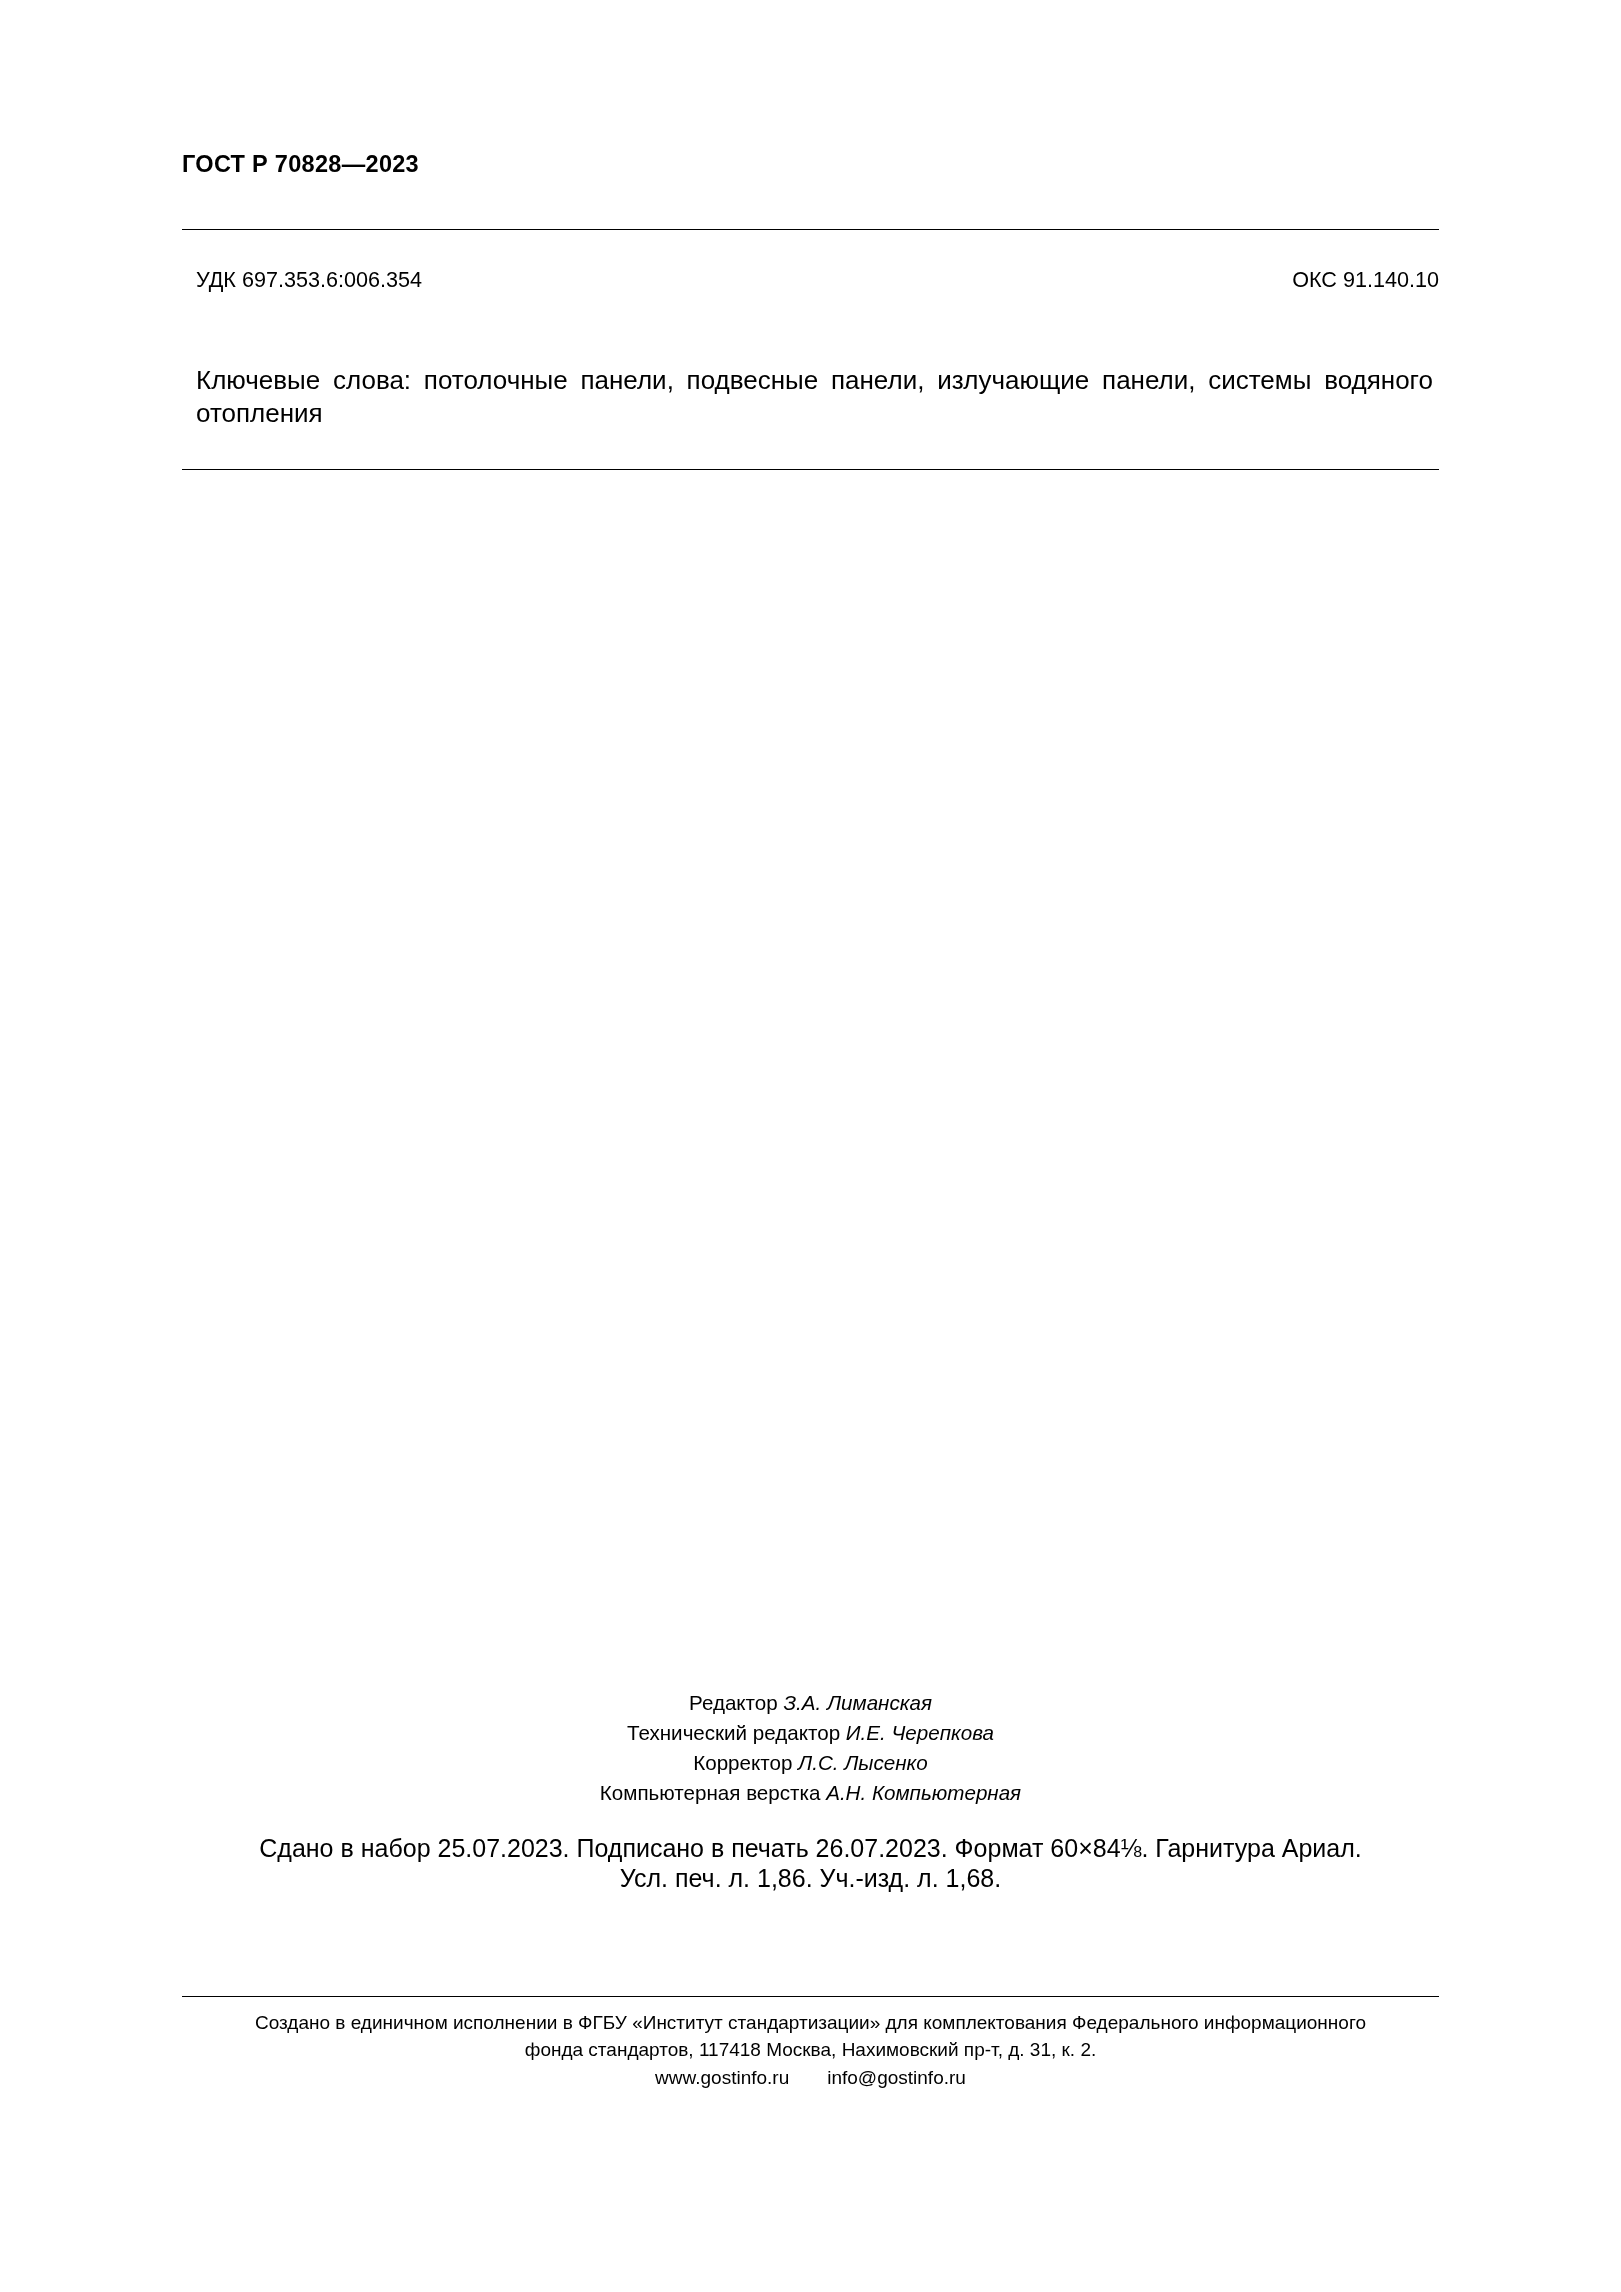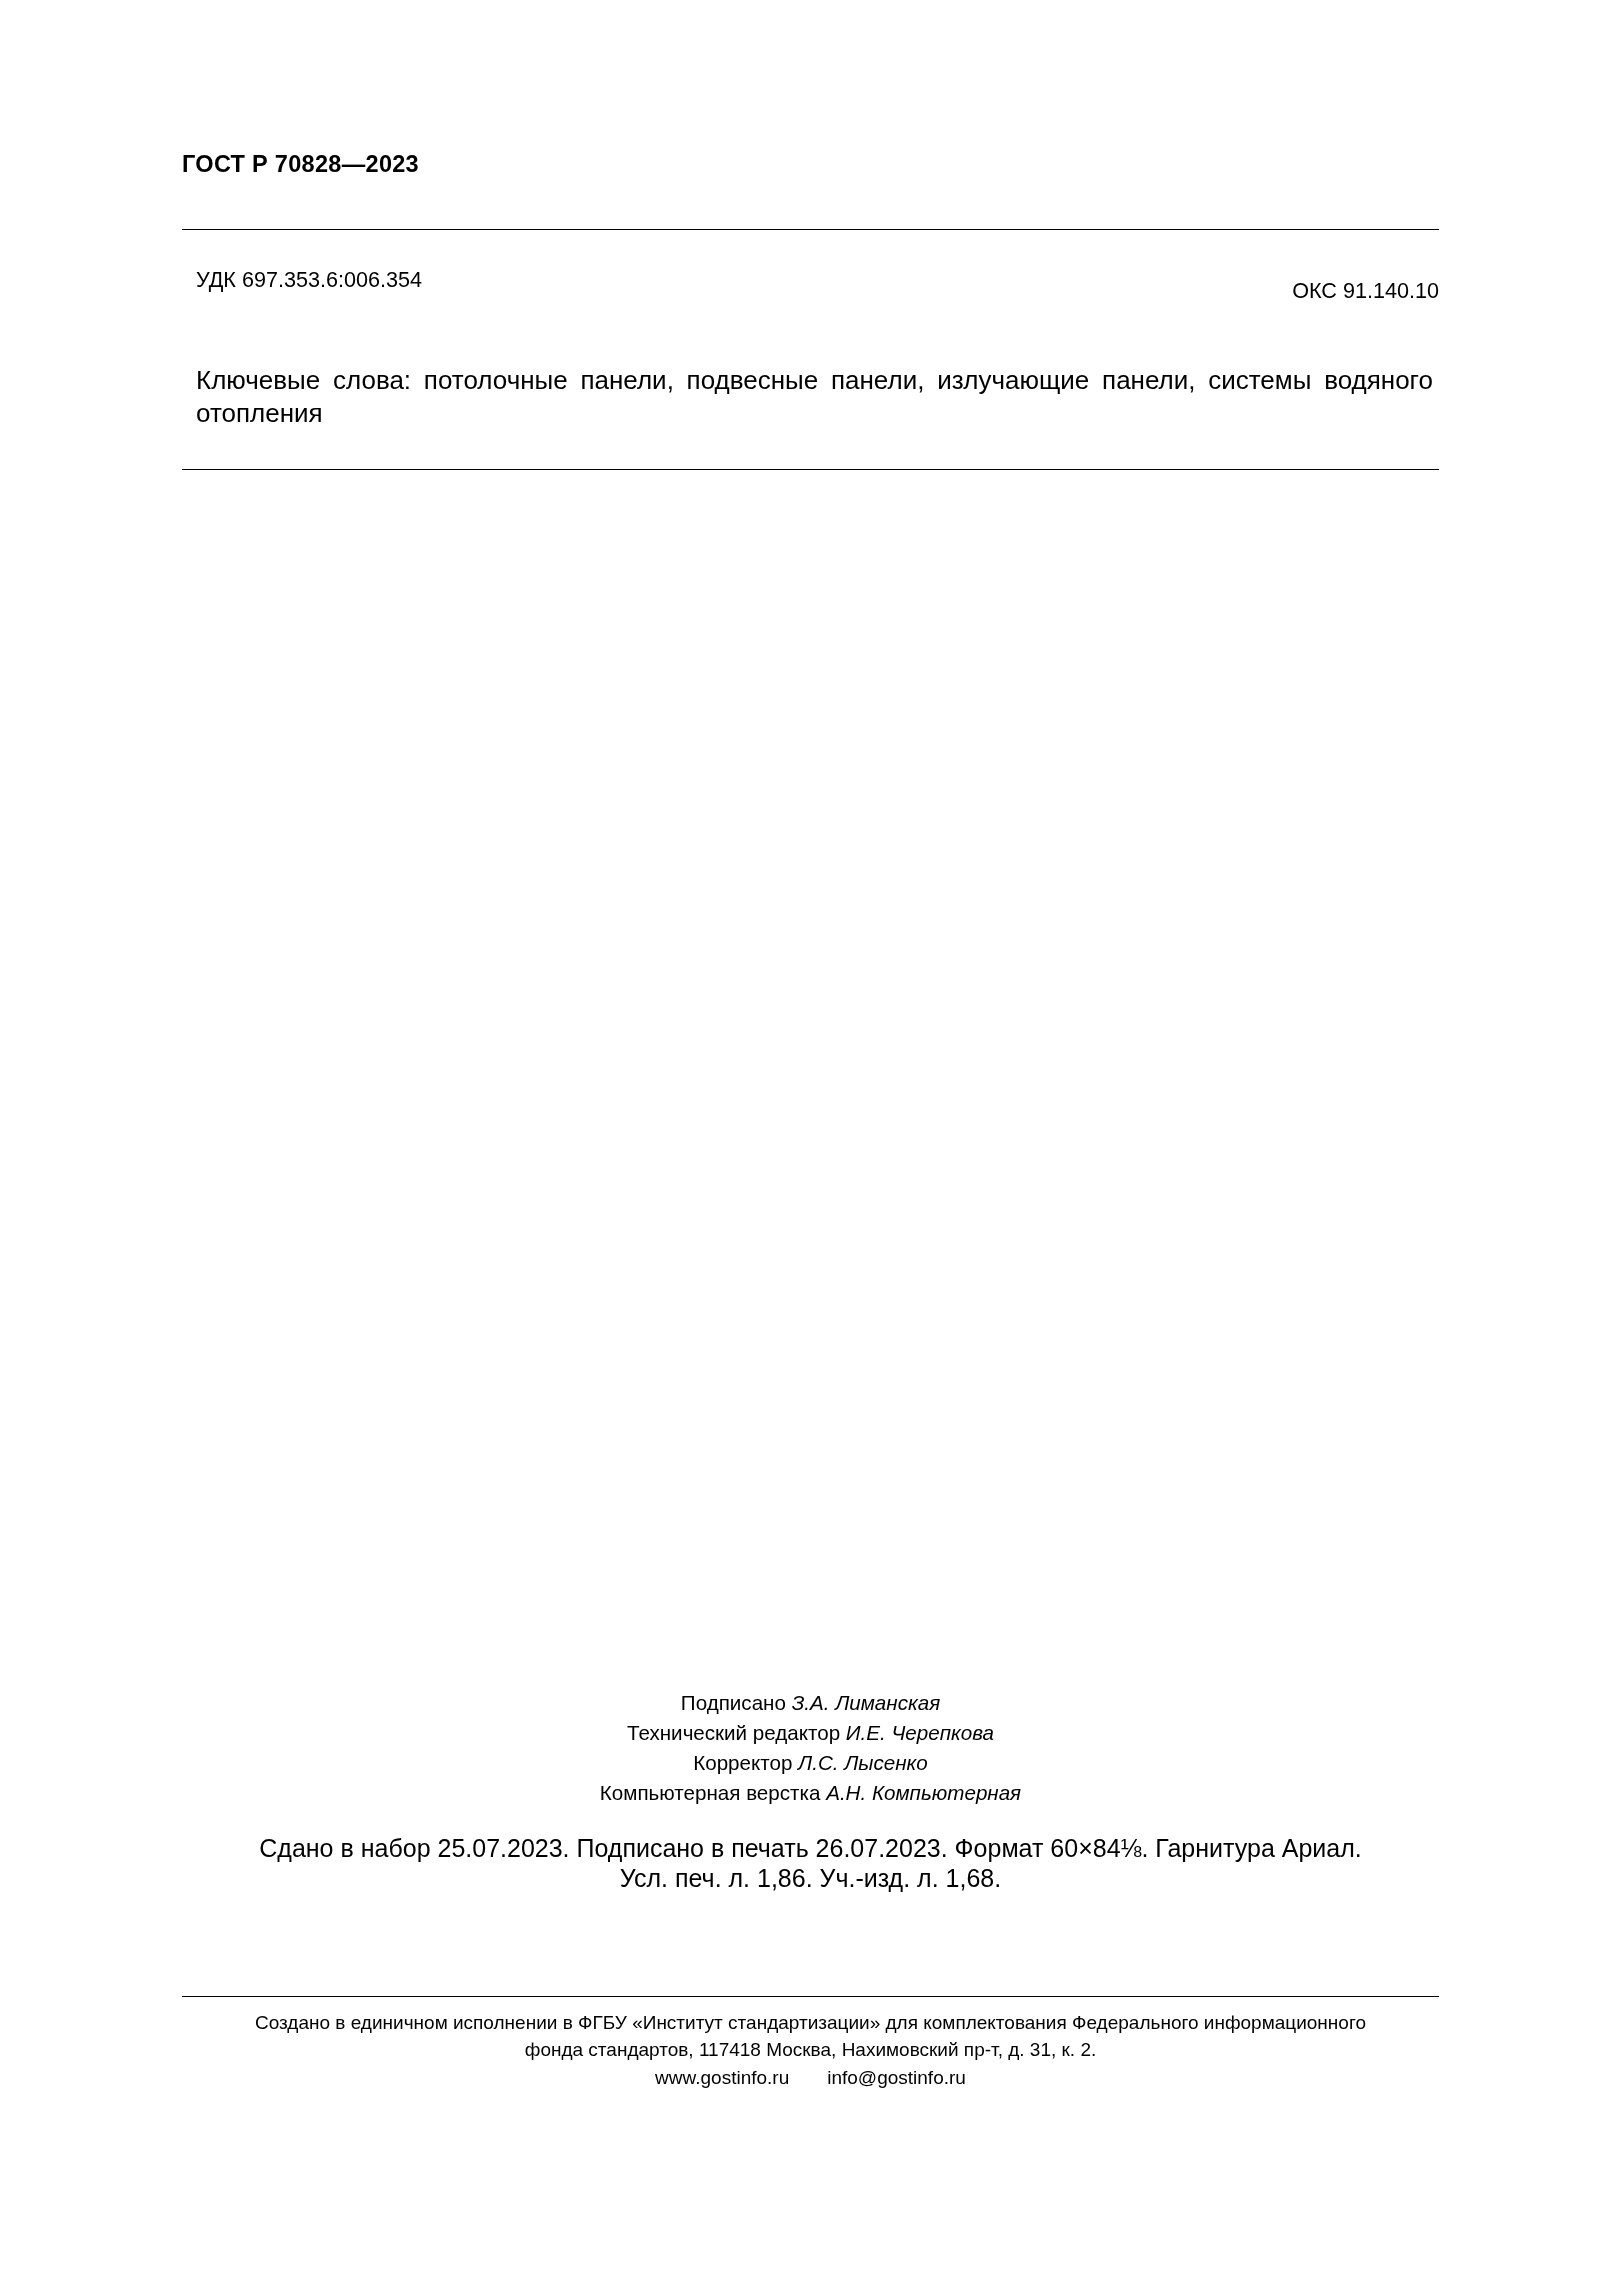--- a/index.html
+++ b/index.html
@@ -50,21 +50,20 @@
     left: 196px;
     top: 267px;
     font-size: 21.6px;
   }
   .oks {
     position: absolute;
     right: 182px;
     top: 267px;
     font-size: 21.6px;
     text-align: center;
-    margin-top: 11px;
   }
 
   
   .keywords {
     position: absolute;
     left: 196px;
     top: 364px;
     width: 1237px;
     font-size: 26px;
     line-height: 33px;
@@ -126,21 +125,21 @@
   <div class="rule rule-top"></div>
 
   <div class="udc">УДК 697.353.6:006.354</div>
   <div class="oks">ОКС 91.140.10</div>
 
   <div class="keywords">Ключевые слова: потолочные панели, подвесные панели, излучающие панели, системы водяного отопления</div>
 
   <div class="rule rule-mid"></div>
 
   <div class="credits">
-    <div><span>Подписано </span><span class="em">З.А. Лиманская</span></div>
+    <div><span>Редактор </span><span class="em">З.А. Лиманская</span></div>
     <div><span>Технический редактор </span><span class="em">И.Е. Черепкова</span></div>
     <div><span>Корректор </span><span class="em">Л.С. Лысенко</span></div>
     <div><span>Компьютерная верстка </span><span class="em">А.Н. Компьютерная</span></div>
   </div>
 
   <div class="print-info">
     <div>Сдано в набор 25.07.2023.   Подписано в печать 26.07.2023.   Формат 60×84⅛.   Гарнитура Ариал.</div>
     <div class="line2">Усл. печ. л. 1,86.   Уч.-изд. л. 1,68.</div>
   </div>
 

